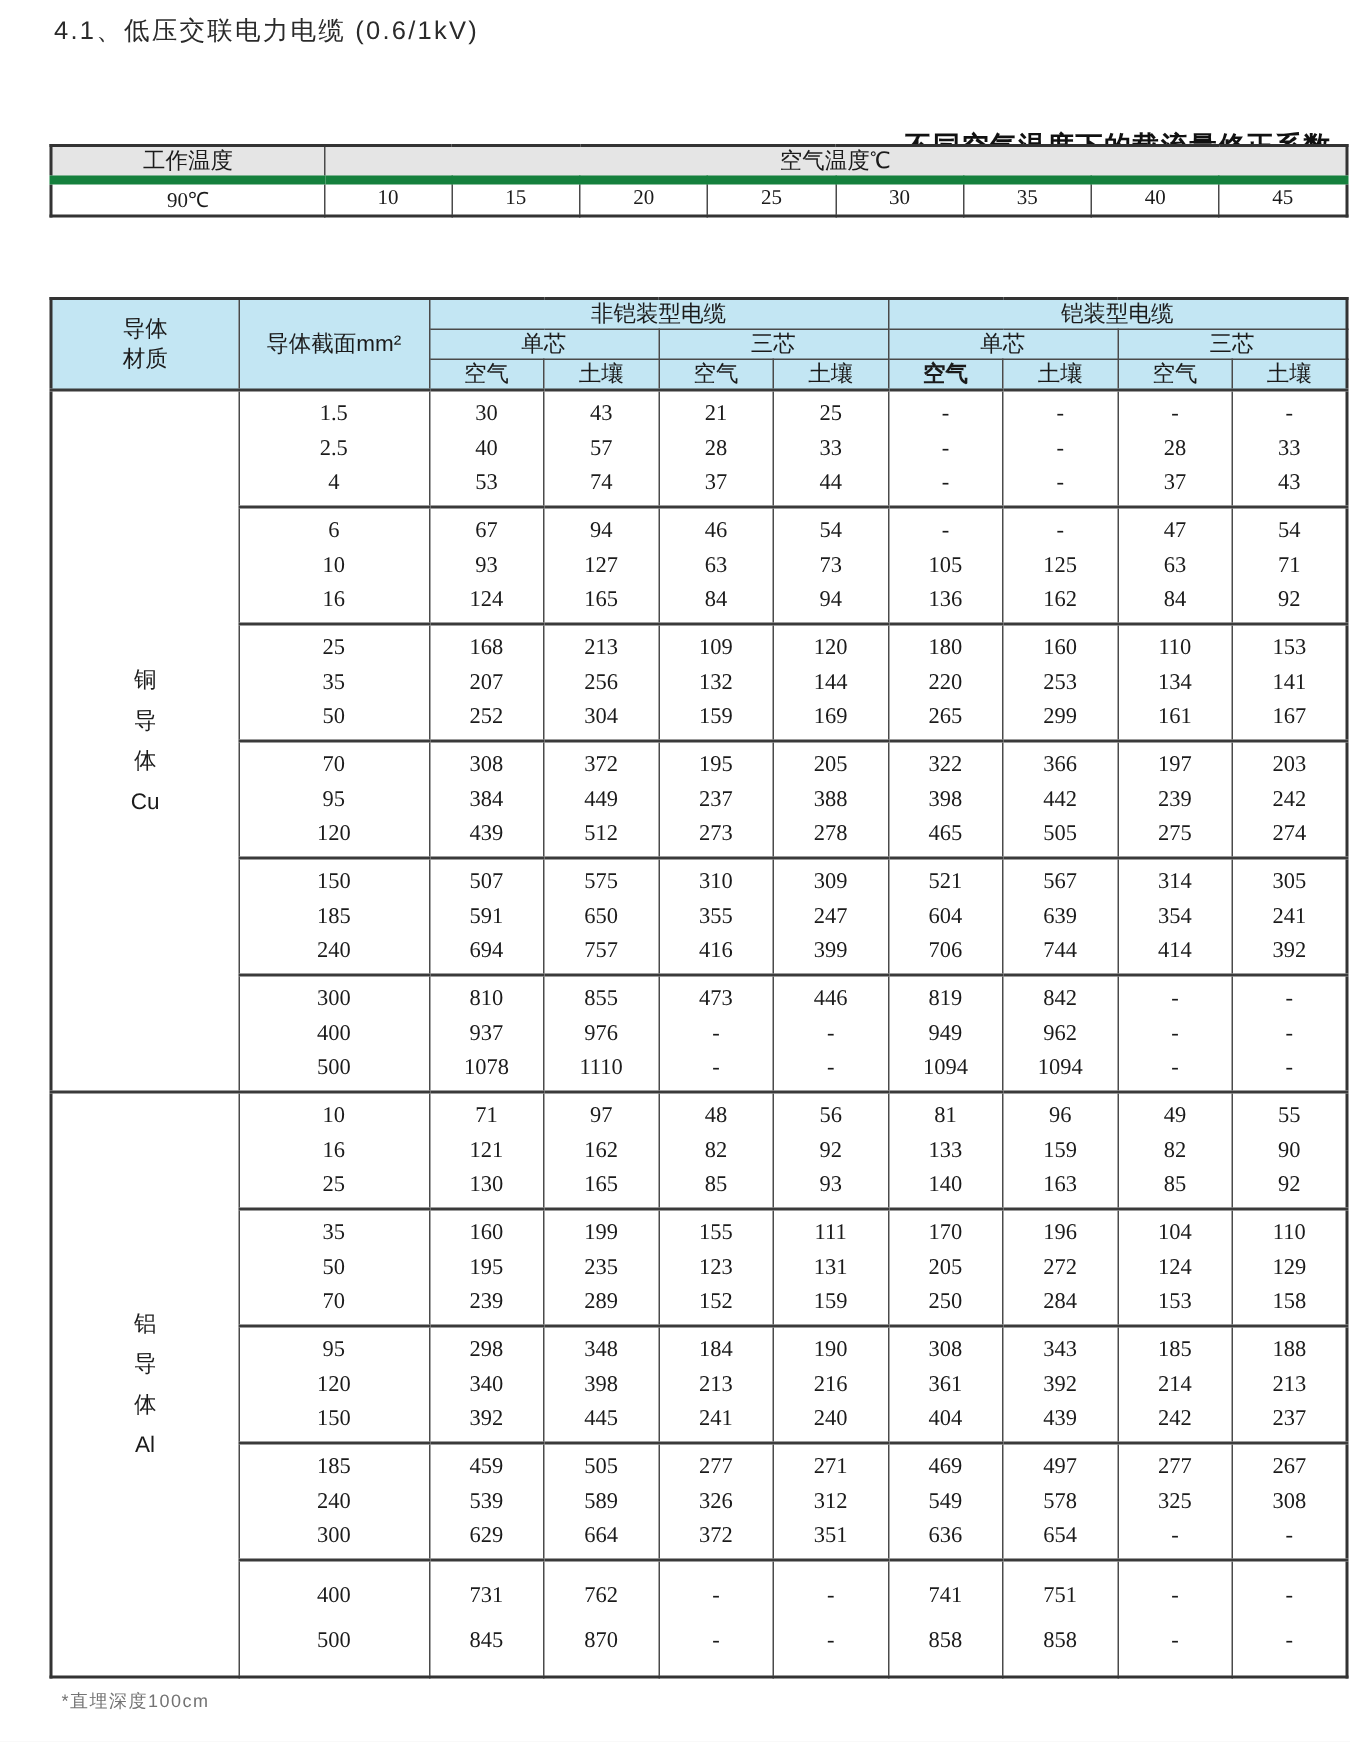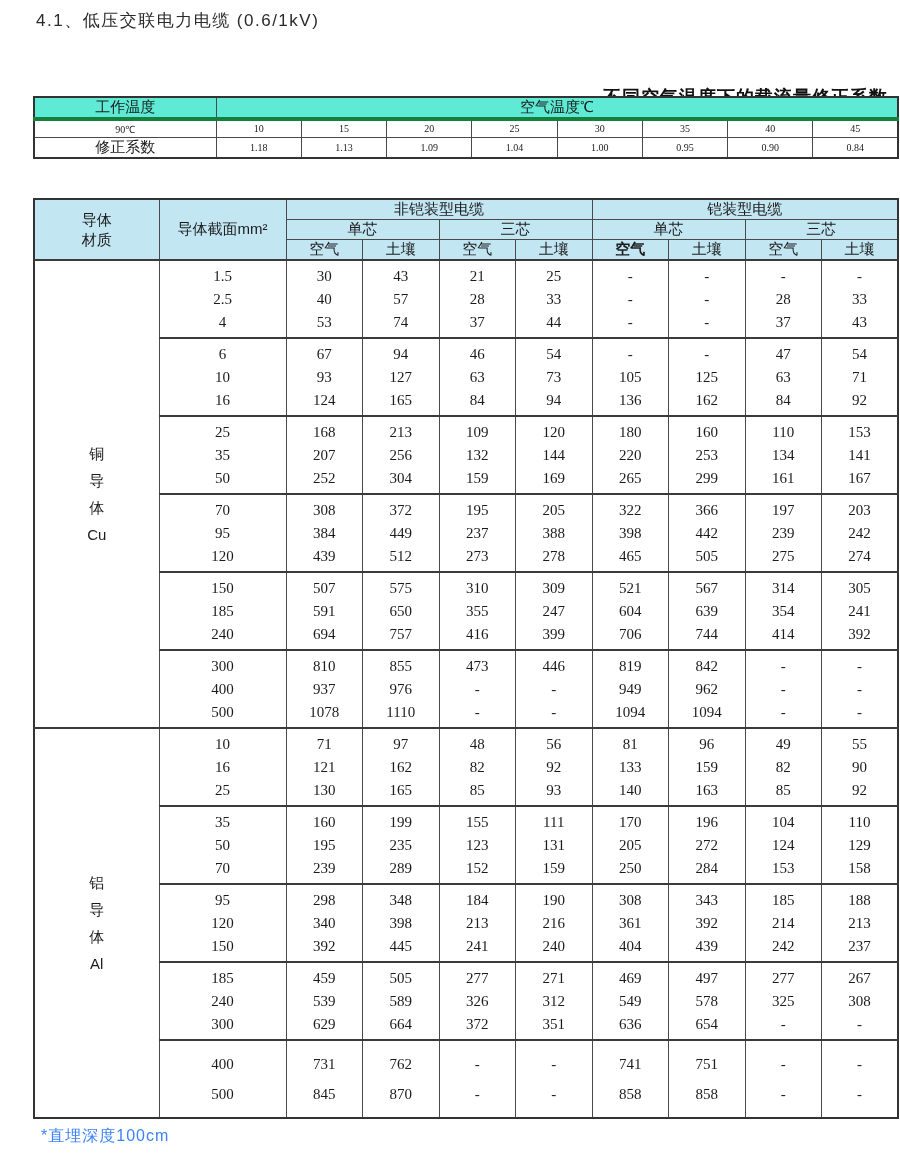--- a/index.html
+++ b/index.html
@@ -13,37 +13,37 @@
   .title {
     position:absolute; left:36px; top:9px;
     font-size:17px; letter-spacing:1.5px; color:#2a2a2a;
   }
   .subtitle {
     position:absolute; right:12px; top:42px;
     font-size:18px; font-weight:bold; letter-spacing:1px; color:#111;margin-top:43px;
   }
   .footnote {
     position:absolute; left:41px; top:1126px;
-    font-size:16px; color:#3b82f6; letter-spacing:1px;
+    font-size:12px; color:#737373; letter-spacing:1px;
   }
   table { border-collapse:collapse; table-layout:fixed; }
   .num { font-family:"Liberation Serif", serif; }
 
   
   .t1 {
     position:absolute; left:33px; top:96px; width:864px;
     border:2px solid #333;
   }
   .t1 td {
     border:1px solid #4a4a4a; height:18px;
     text-align:center; vertical-align:middle;
     font-size:15px; padding:0;
   }
-  .t1 tr.hdr td { background:#5eead4; border-bottom:4px solid #15803d;font-family:Liberation Serif, serif; }
-  .t1 td.num { font-size:10px; }
+  .t1 tr.hdr td { background:#e5e5e5; border-bottom:6px solid #15803d;font-family:Liberation Serif, serif; }
+  .t1 td.num { font-size:14px; }
 
   
   .t2 {
     position:absolute; left:33px; top:198px; width:864px;
     border:2px solid #333;
   }
   .t2 th {
     background:#c3e6f3; border:1px solid #4a4a4a;
     font-size:15px; font-weight:normal; height:20px;
     text-align:center; vertical-align:middle; padding:0;
@@ -89,31 +89,20 @@
       <tr>
         <td class="num">90℃</td>
       <td class="num">10</td>
           <td class="num">15</td>
           <td class="num">20</td>
           <td class="num">25</td>
           <td class="num">30</td>
           <td class="num">35</td>
           <td class="num">40</td>
           <td class="num">45</td>
-        </tr>
-      <tr>
-        <td>修正系数</td>
-      <td class="num">1.18</td>
-          <td class="num">1.13</td>
-          <td class="num">1.09</td>
-          <td class="num">1.04</td>
-          <td class="num">1.00</td>
-          <td class="num">0.95</td>
-          <td class="num">0.90</td>
-          <td class="num">0.84</td>
         </tr>
     </tbody>
   </table>
 
   <table class="t2">
     <colgroup>
       <col style="width:125px">
       <col style="width:127px">
       <col span="8" style="width:76.5px">
     </colgroup>

